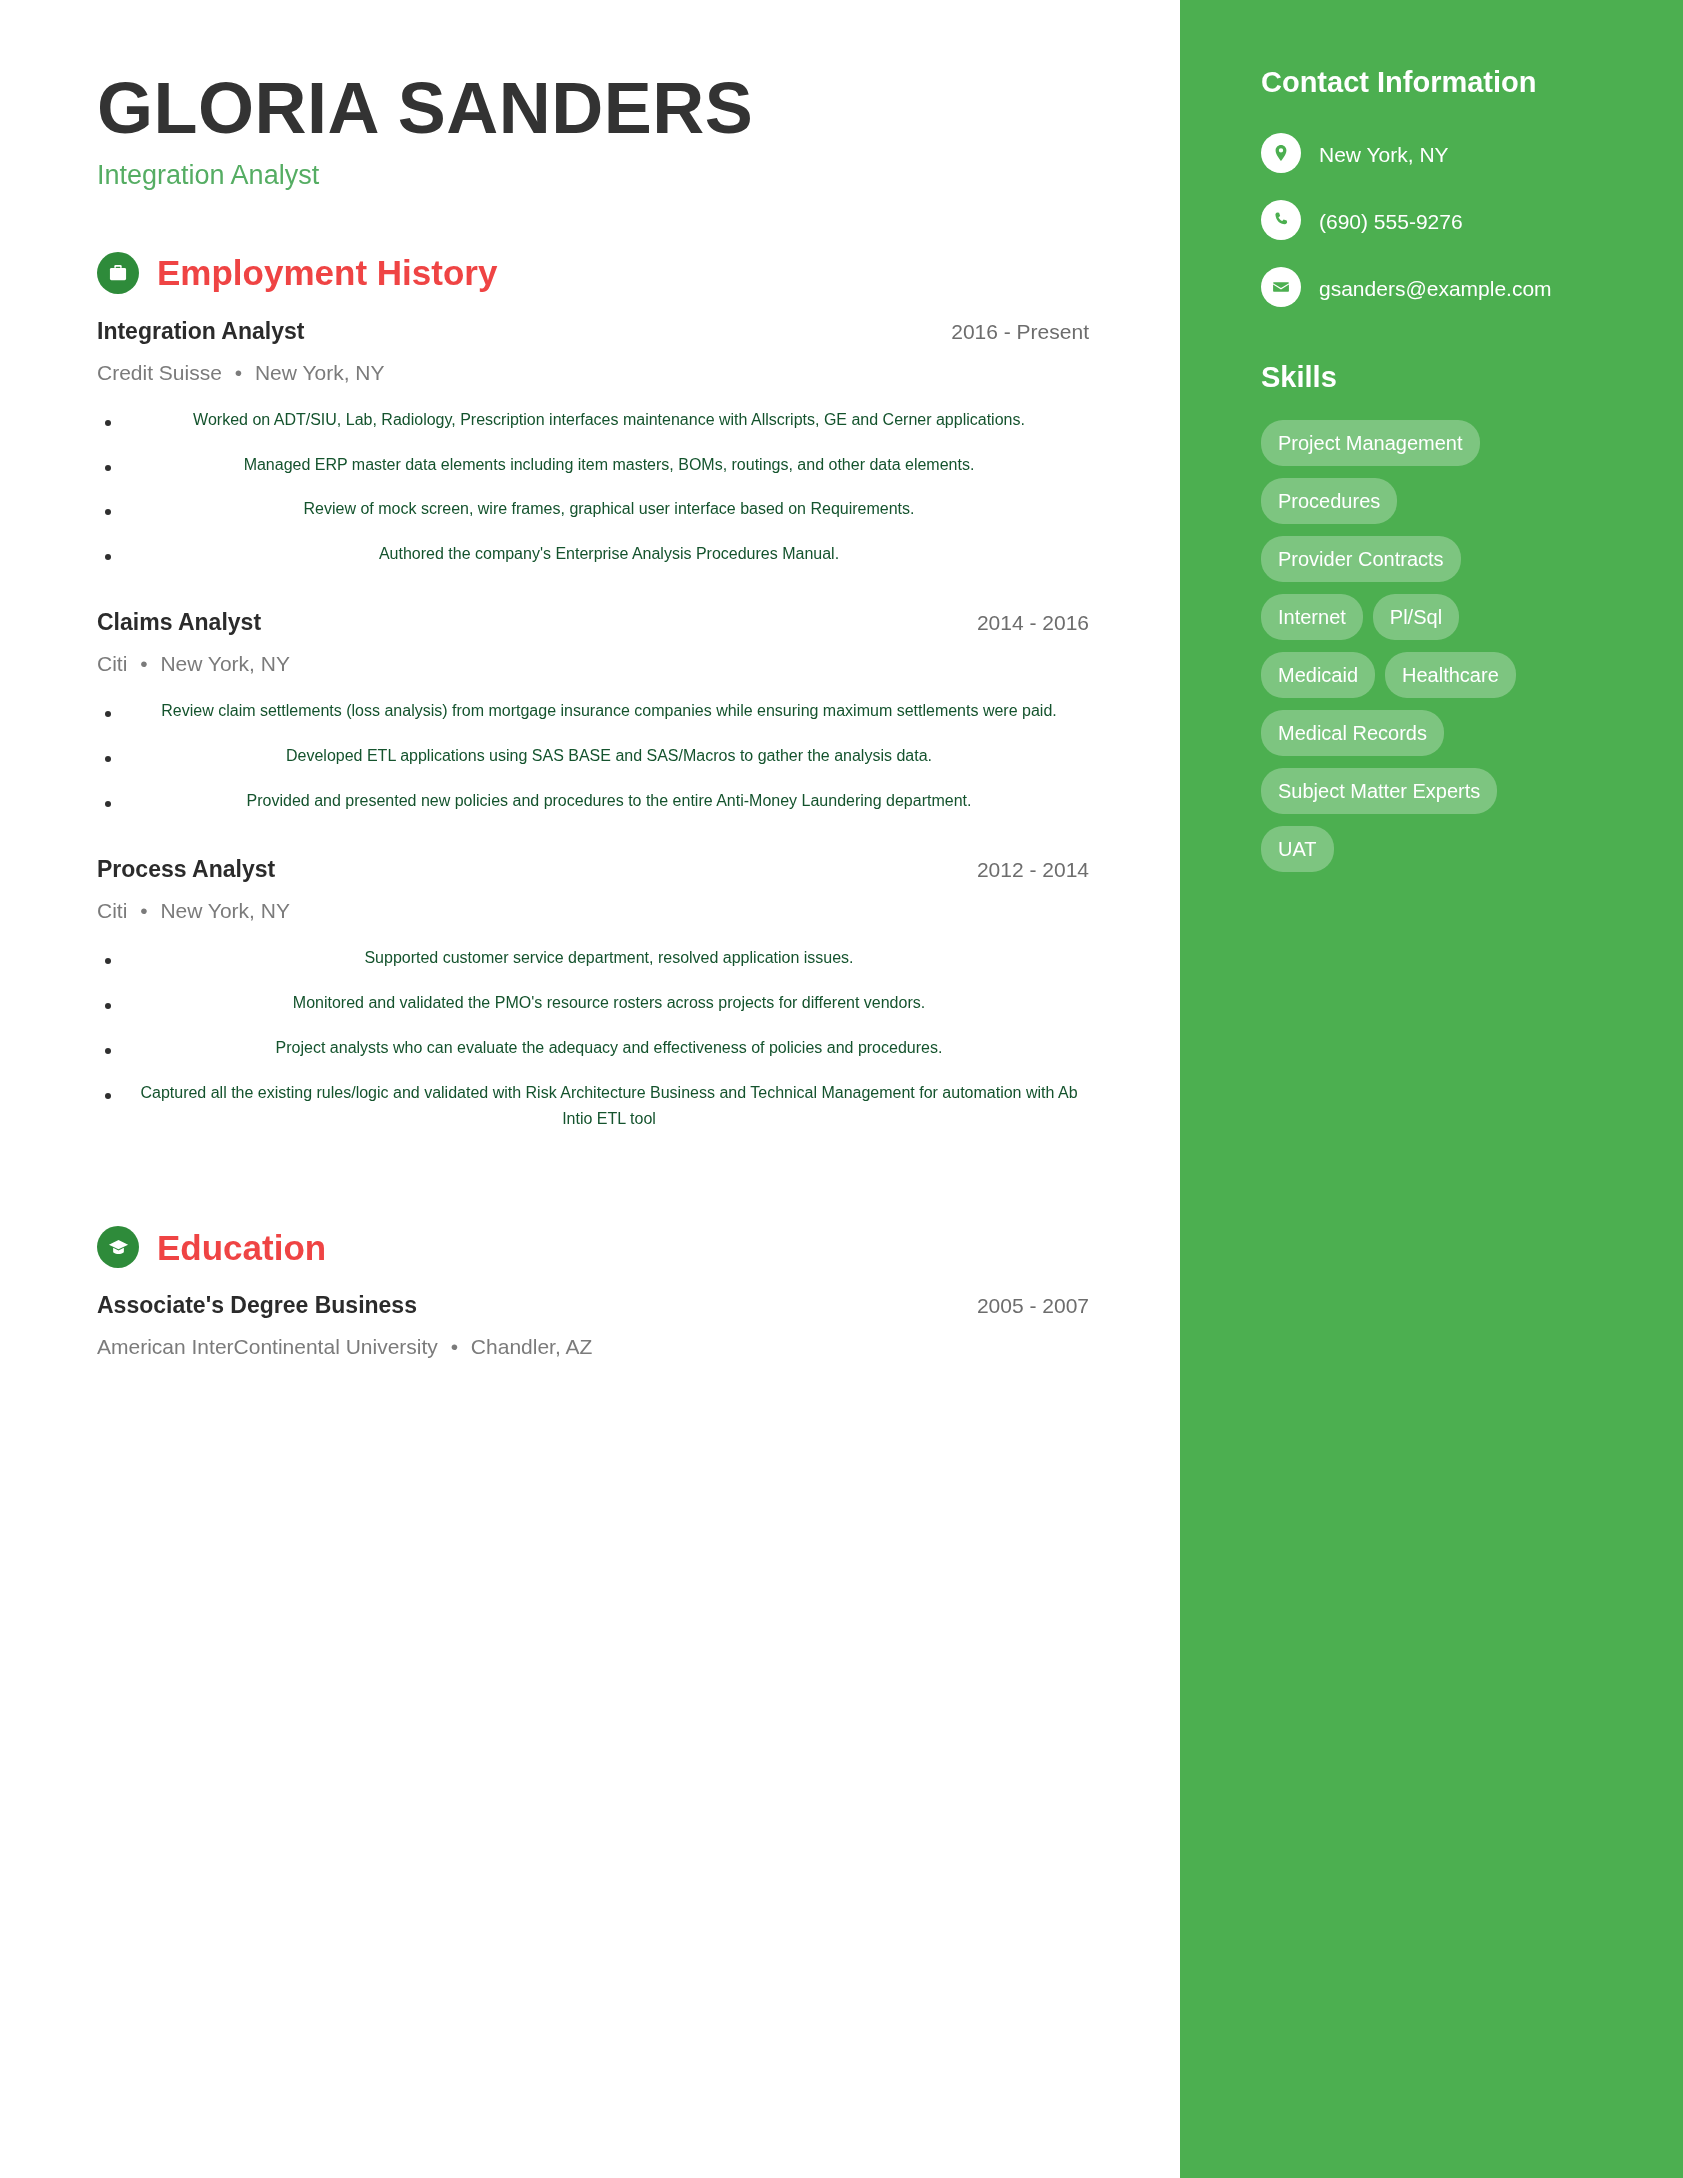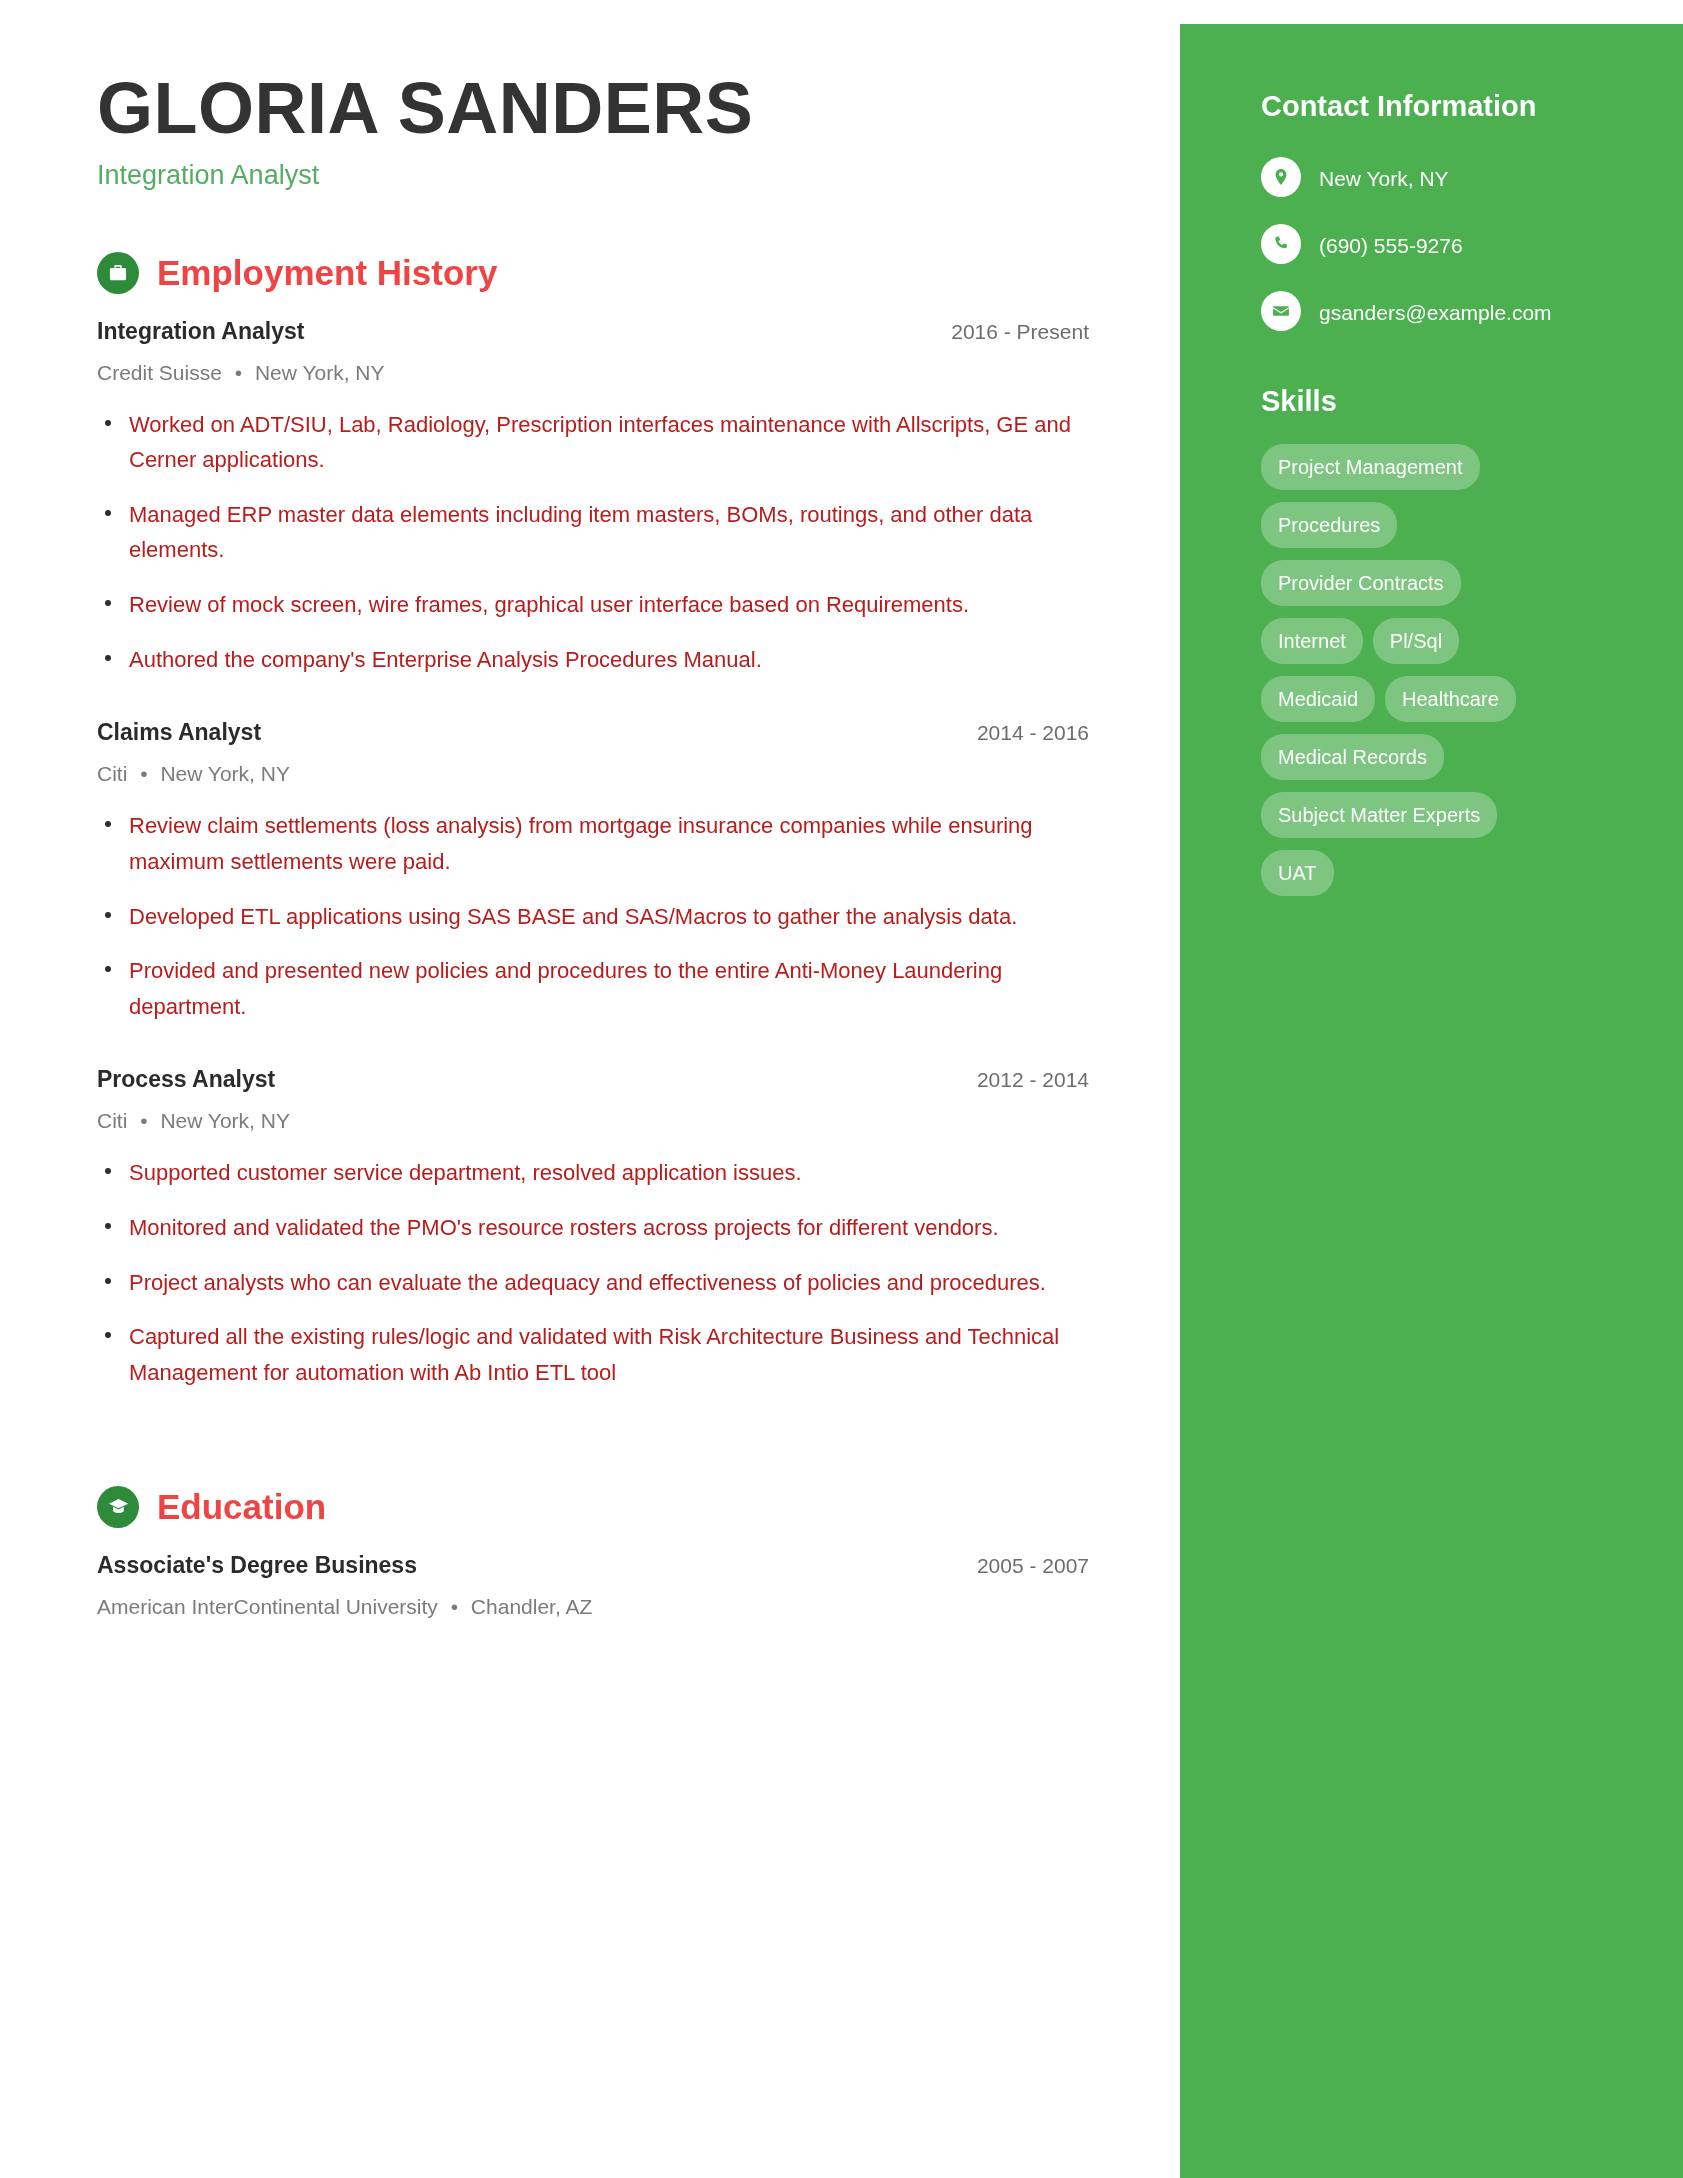--- a/index.html
+++ b/index.html
@@ -100,24 +100,25 @@
   }
   .entry-meta .sep { padding: 0 7px; }
 
   .bullets {
     list-style: none;
     margin-top: 22px;
   }
   .bullets li {
     position: relative;
     padding-left: 32px;
-    font-size: 22px;
+    font-size: 16px;
     line-height: 1.62;
-    color: #b91c1c;
+    color: #14532d;
     margin-bottom: 19px;
+    text-align: center;
   }
   .bullets li:last-child { margin-bottom: 0; }
   .bullets li::before {
     content: "";
     position: absolute;
     left: 8px;
     top: 13px;
     width: 6px;
     height: 6px;
     border-radius: 50%;
@@ -125,21 +126,20 @@
   }
 
   .entry.spaced { margin-top: 42px; }
 
   
   .side-col {
     width: 503px;
     background: #4CAF50;
     padding: 67px 61px 0 81px;
     color: #ffffff;
-    margin-top: 24px;
   }
 
   .side-title {
     font-size: 29px;
     font-weight: 700;
     color: #ffffff;
     line-height: 1.1;
   }
   .side-title.skills-title { margin-top: 55px; }
 

